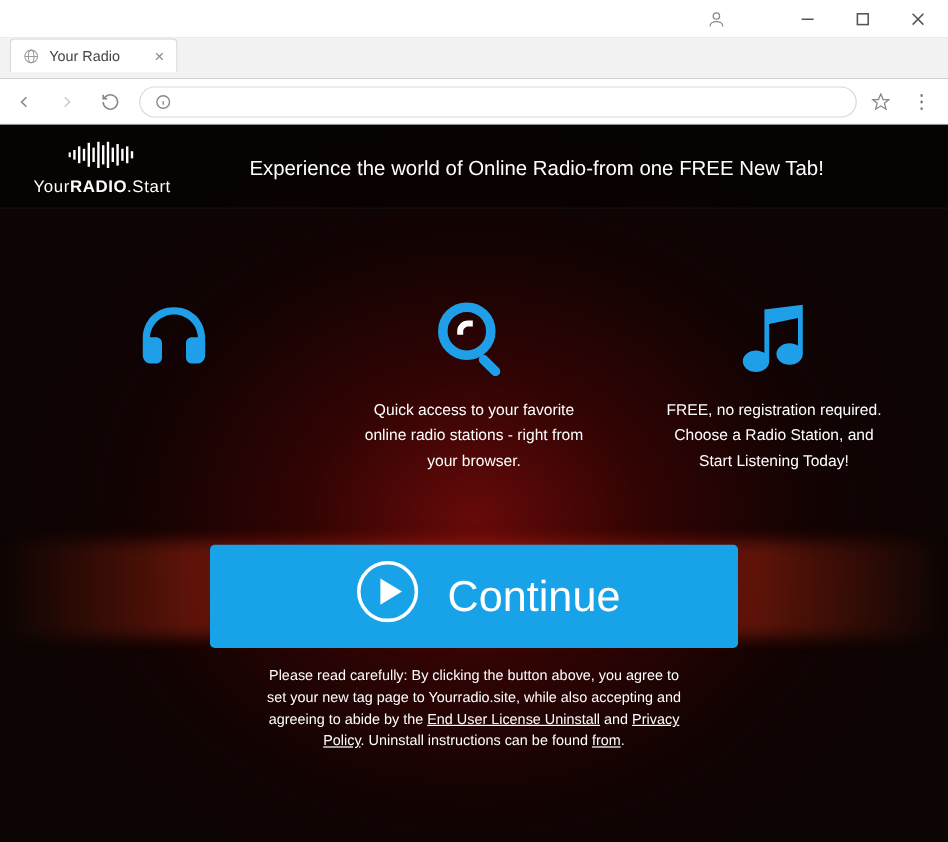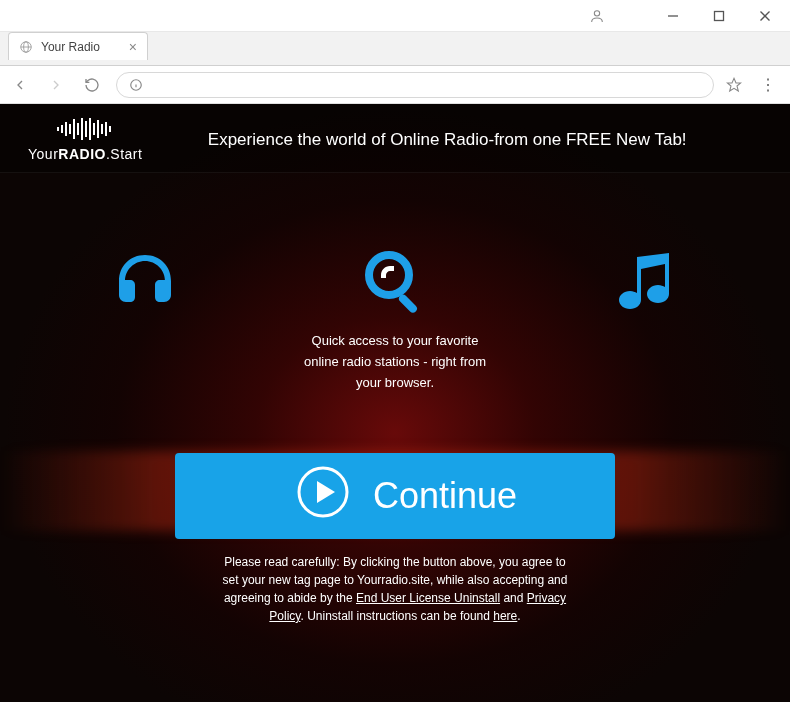--- a/index.html
+++ b/index.html
@@ -344,31 +344,32 @@
           </svg>
       </div>
       <p>Quick access to your favorite online radio stations - right from your browser.</p>
     </div>
     <div class="feature">
       <div class="feature-icon">
         <svg viewBox="0 0 64 64" fill="currentColor">
             <path d="M24 8v36c-2-1-4-2-7-2-6 0-11 4-11 9s5 9 11 9 11-4 11-9V20l24-5v23c-2-1-4-2-7-2-6 0-11 4-11 9s5 9 11 9 11-4 11-9V4L24 8z"></path>
           </svg>
       </div>
+      <p>FREE, no registration required. Choose a Radio Station, and Start Listening Today!</p>
     </div>
   </div>
 
   <div class="cta-wrap">
     <button class="cta">
       <span class="play-circle">
         <svg viewBox="0 0 52 52" fill="none">
             <circle cx="26" cy="26" r="24" stroke="#fff" stroke-width="3"></circle>
             <polygon points="20,15 20,37 38,26" fill="#fff"></polygon>
           </svg>
       </span>
       <span>Continue</span>
     </button>
   </div>
 
   <div class="disclaimer">
-    <span>Please read carefully: By clicking the button above, you agree to set your new tag page to Yourradio.site, while also accepting and agreeing to abide by the </span><span class="lk">End User License Uninstall</span><span> and </span><span class="lk">Privacy Policy</span><span>. Uninstall instructions can be found </span><span class="lk">here</span><span>.</span>
+    <span>Please read carefully: By clicking the button above, you agree to set your new tag page to Yourradio.site, while also accepting and agreeing to abide by the </span><span class="lk">End User License Uninstall</span><span> and </span><span class="lk">Privacy Policy</span><span>. Uninstall instructions can be found </span><span class="lk">from</span><span>.</span>
   </div>
 </div>
 
 </body></html>

